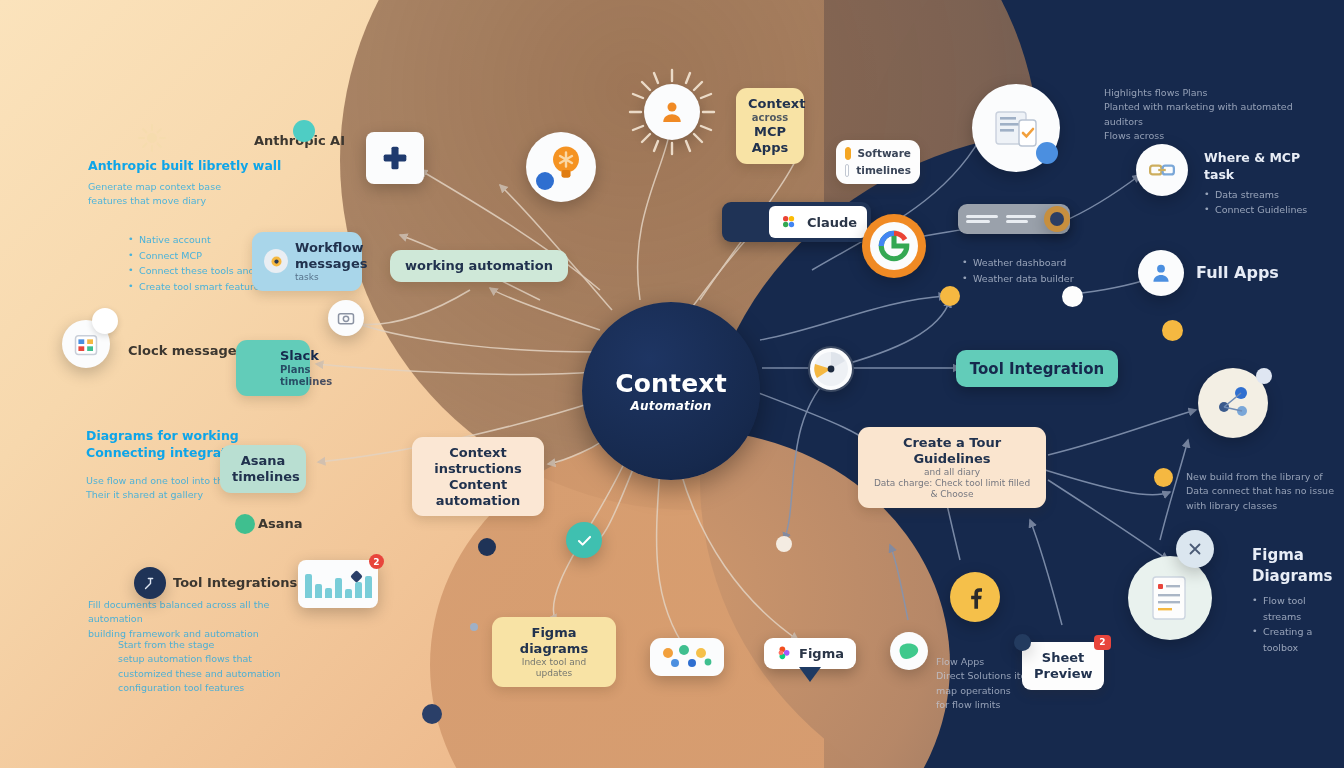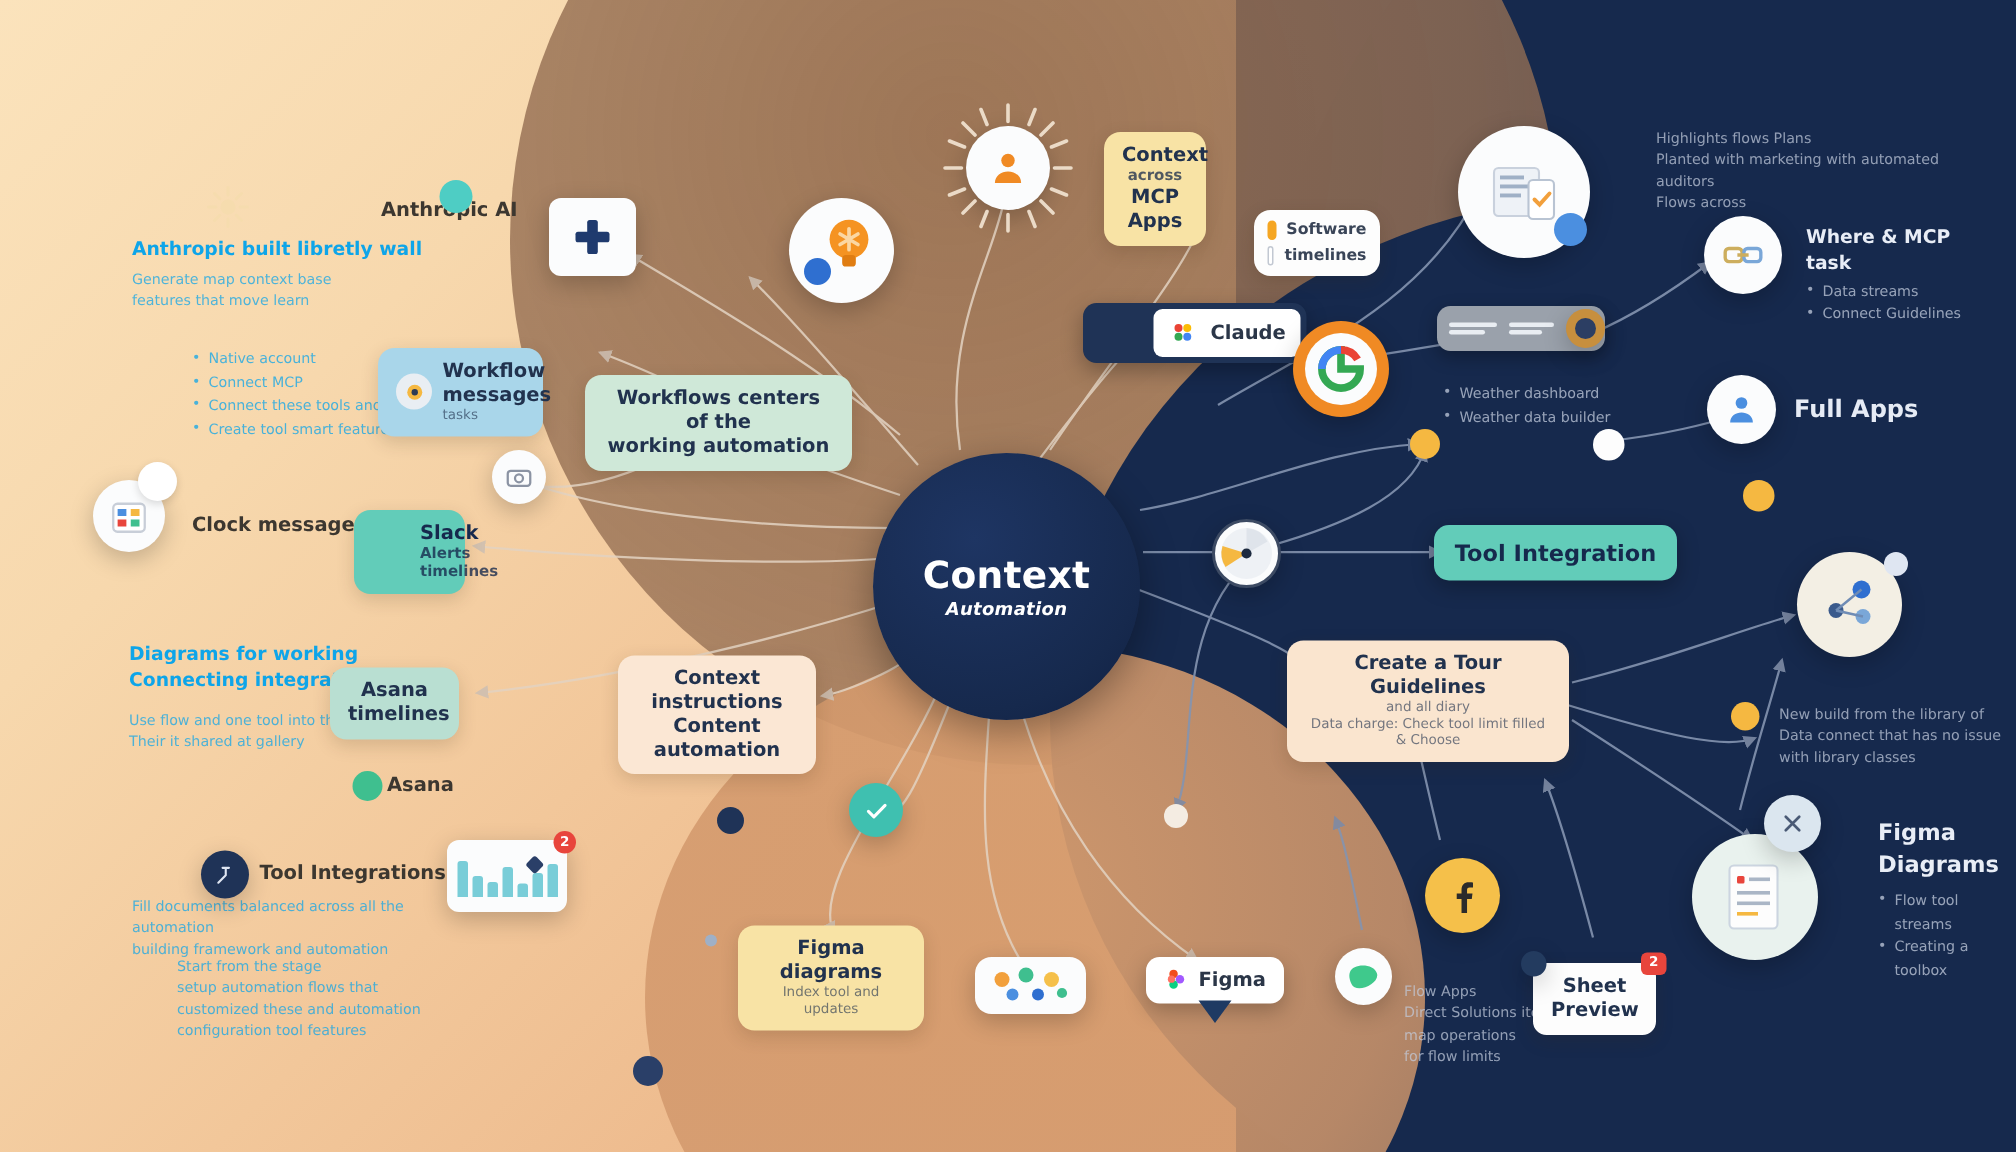--- a/index.html
+++ b/index.html
@@ -214,21 +214,21 @@
   </svg>
 
   <div class="hub">
     <div class="l1">Context</div>
     <div class="l2">Automation</div>
   </div>
 
   <div class="txt on-light" style="left:88px; top:158px; width:205px;">
     <div class="h">Anthropic built libretly wall</div>
     <div class="p" style="white-space:pre-line; margin-top:5px;">Generate map context base
-features that move learn</div>
+features that move diary</div>
   </div>
 
   <div class="txt on-light" style="left:128px; top:232px; width:190px;">
     <ul>
       <li>Native account</li>
       <li>Connect MCP</li>
       <li>Connect these tools and items</li>
       <li>Create tool smart features</li>
     </ul>
   </div>
@@ -316,27 +316,26 @@
         </svg>
     </span>
     <span>
       <span class="t" style="display:block;">Workflow</span>
       <span class="t" style="display:block;">messages</span>
       <span class="s2" style="display:block;">tasks</span>
     </span>
   </div>
 
   <div class="card c-green" style="left:390px; top:250px; width:178px;">
-    <div class="t">Workflows centers of the</div>
     <div class="t">working automation</div>
   </div>
 
   <div class="card c-teal" style="left:236px; top:340px; width:74px;padding-left:44px;">
     <div class="t">Slack</div>
-    <div class="s">Alerts</div>
+    <div class="s">Plans</div>
     <div class="s">timelines</div>
   </div>
 
   <div class="card c-mint" style="left:220px; top:445px; width:86px;">
     <div class="t">Asana</div>
     <div class="t">timelines</div>
   </div>
 
   <div class="card c-cream" style="left:412px; top:437px; width:132px;">
     <div class="t">Context instructions</div>

